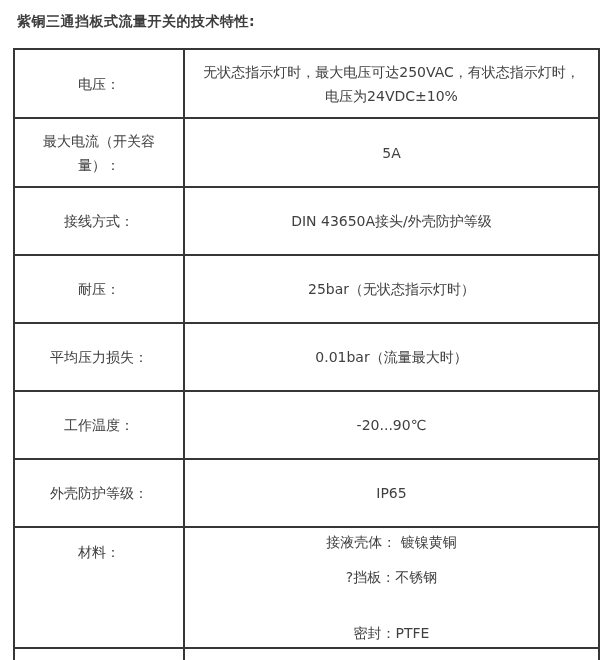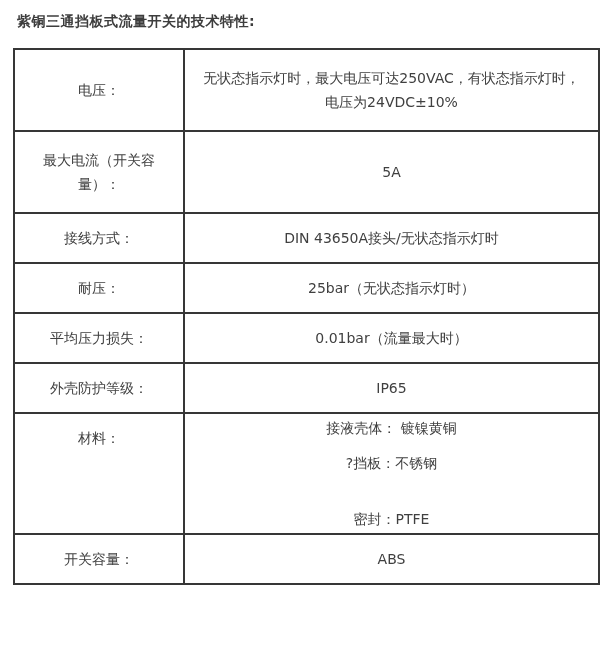--- a/index.html
+++ b/index.html
@@ -35,22 +35,22 @@
   table.specs td {
     border: 2px solid #363636;
     font-size: 14px;
     color: #404040;
     text-align: center;
     vertical-align: middle;
     line-height: 24px;
   }
   td.label-cell { width: 170px; padding: 4px 24px; }
   td.value-cell { width: 415px; padding: 4px 12px; }
-  tr.r-tall { height: 82px; }
-  tr.r-std  { height: 50px; }
+  tr.r-tall { height: 69px; }
+  tr.r-std  { height: 68px; }
   tr.r-materials { height: 117px; }
   tr.r-materials td.label-cell {
     vertical-align: top;
     padding-top: 13px;
     font-family: Liberation Serif, serif;
   }
   td.value-cell p {
     margin: 0 0 15px 0;
     line-height: 20px;
   }
@@ -68,29 +68,33 @@
       <tr class="r-tall">
         <td class="label-cell">电压：</td>
         <td class="value-cell">无状态指示灯时，最大电压可达250VAC，有状态指示灯时，电压为24VDC±10%</td>
       </tr>
       <tr class="r-tall">
         <td class="label-cell">最大电流（开关容量）：</td>
         <td class="value-cell">5A</td>
       </tr>
       <tr class="r-std">
         <td class="label-cell">接线方式：</td>
-        <td class="value-cell">DIN 43650A接头/无状态指示灯时</td>
+        <td class="value-cell">DIN 43650A接头/外壳防护等级</td>
       </tr>
       <tr class="r-std">
         <td class="label-cell">耐压：</td>
         <td class="value-cell">25bar（无状态指示灯时）</td>
       </tr>
       <tr class="r-std">
         <td class="label-cell">平均压力损失：</td>
         <td class="value-cell">0.01bar（流量最大时）</td>
+      </tr>
+      <tr class="r-std">
+        <td class="label-cell">工作温度：</td>
+        <td class="value-cell">-20...90℃</td>
       </tr>
       <tr class="r-std">
         <td class="label-cell">外壳防护等级：</td>
         <td class="value-cell">IP65</td>
       </tr>
       <tr class="r-materials">
         <td class="label-cell">材料：</td>
         <td class="value-cell">
           <p>接液壳体： 镀镍黄铜</p>
           <p>?挡板：不锈钢</p>

